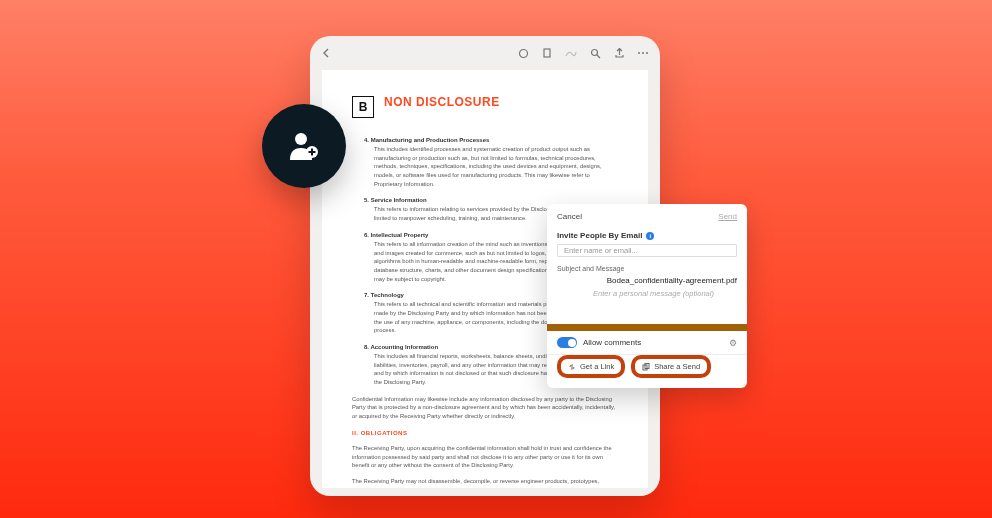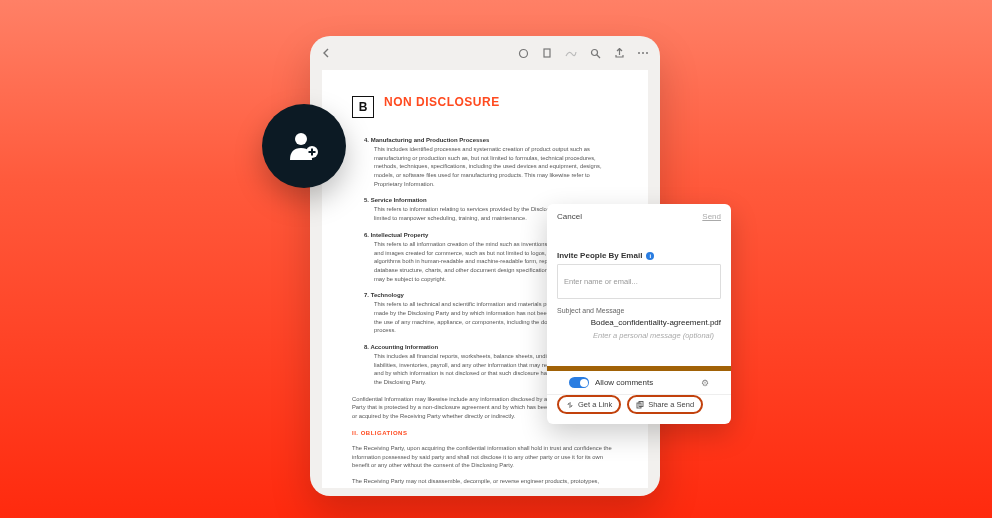--- a/index.html
+++ b/index.html
@@ -70,53 +70,53 @@
   border-radius:50%;
   background:#0c1a24;
   box-shadow: 0 12px 28px rgba(0,0,0,0.25);
   display:flex; align-items:center; justify-content:center;
   color:#fff;
 }
 .share-panel {
   position:absolute;
   left: 547px;
   top: 204px;
-  width: 184px;
+  width: 200px;
   background:#fff;
   border-radius:6px;
   box-shadow: 0 10px 28px rgba(0,0,0,0.2);
   font-size:8px;
   color:#333;
 }
 .sp-header { display:flex; justify-content:space-between; padding:8px 10px 6px; color:#444; }
 .sp-header .send { color:#aaa;text-decoration:underline; }
 .sp-row { padding:4px 10px; }
-.sp-label { font-weight:600; font-size:8px; display:flex; align-items:center; gap:4px;margin-top:20px; }
+.sp-label { font-weight:600; font-size:8px; display:flex; align-items:center; gap:4px; }
 .info-dot { width:8px;height:8px;border-radius:50%;background:#2a7de1;color:#fff;display:inline-flex;align-items:center;justify-content:center;font-size:6px;font-weight:700; }
 .sp-input {
   margin-top:4px;
   border:1px solid #ddd;
   border-radius:1px;
-  padding:12px 6px;
+  padding:1px 6px;
   font-size:7.5px;
   color:#999;
 }
 .sp-sub { font-size:7px; color:#666; margin-top:8px; }
 .sp-file { font-size:8px; color:#222; margin-top:4px;text-align:right; }
 .sp-msg { font-size:7.5px; color:#aaa; font-style:italic; margin-top:4px; margin-bottom:22px;margin-left:36px; }
-.sp-allow { display:flex; align-items:center; justify-content:space-between; padding:6px 22px; border-top:5px solid #a16207; border-bottom:1px solid #eee; }
+.sp-allow { display:flex; align-items:center; justify-content:space-between; padding:6px 10px; border-top:7px solid #a16207; border-bottom:1px solid #eee; }
 .toggle {
   width:20px; height:11px; border-radius:6px; background:#2a7de1; position:relative;
 }
 .toggle::after { content:""; position:absolute; right:1.5px; top:1.5px; width:8px; height:8px; background:#fff; border-radius:50%; }
 .gear { color:#888; font-size:9px; }
 .sp-or { padding:6px 10px 4px; font-size:7.5px; color:#555; }
 .sp-actions { display:flex; gap:6px; padding:0 10px 10px; }
 .chip {
-  border:2px solid #c2410c; border-radius:10px;
+  border:4px solid #c2410c; border-radius:10px;
   padding:3px 7px; font-size:7.5px; color:#444;
   display:flex; align-items:flex-end; gap:4px;
 }
 </style>
 </head>
 <body>
 
 <div class="tablet">
   <div class="toolbar">
     <span class="ticon">

